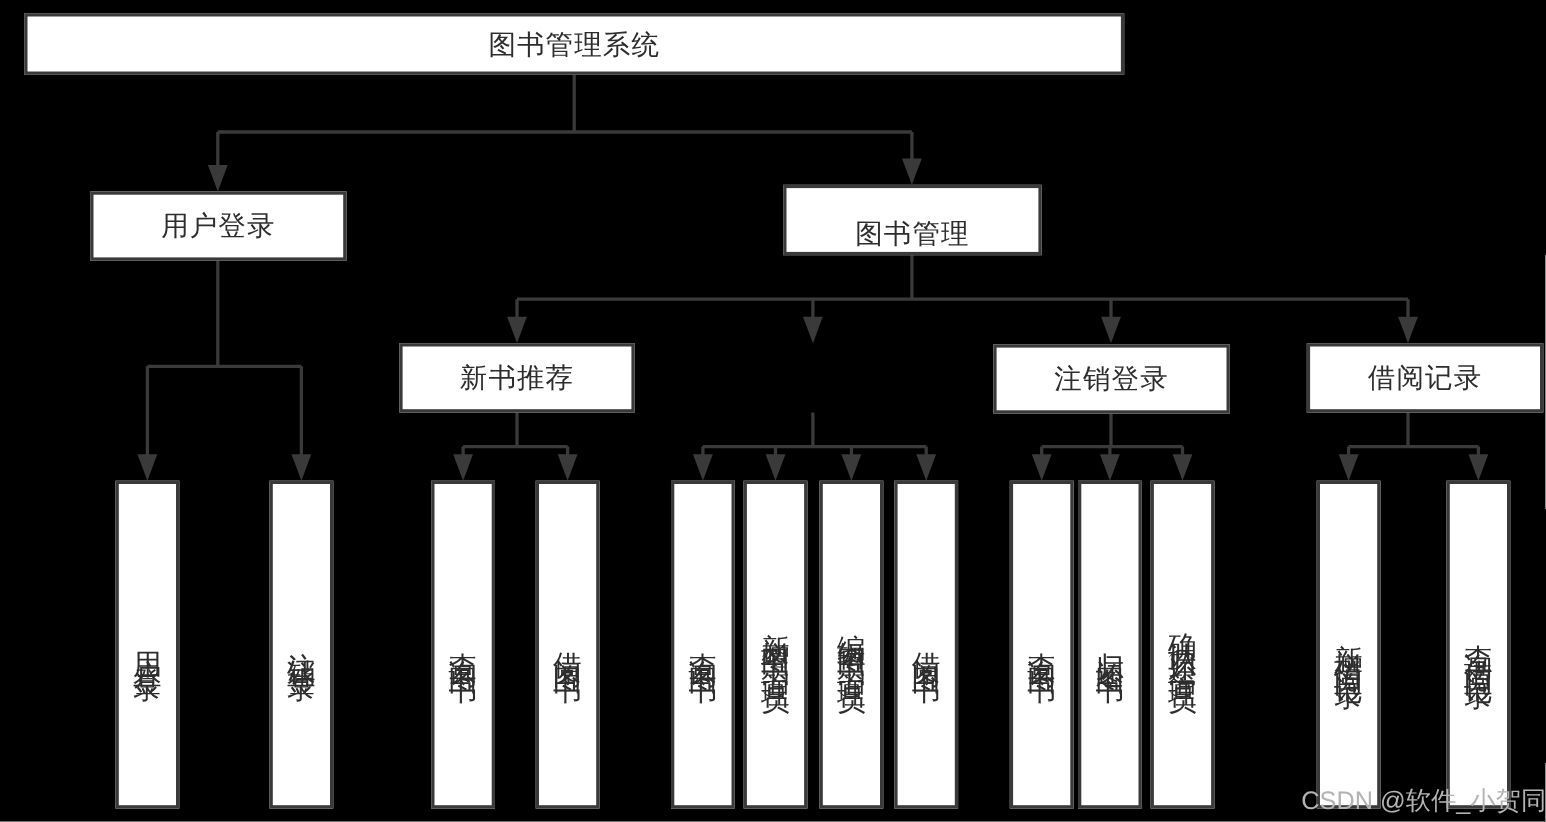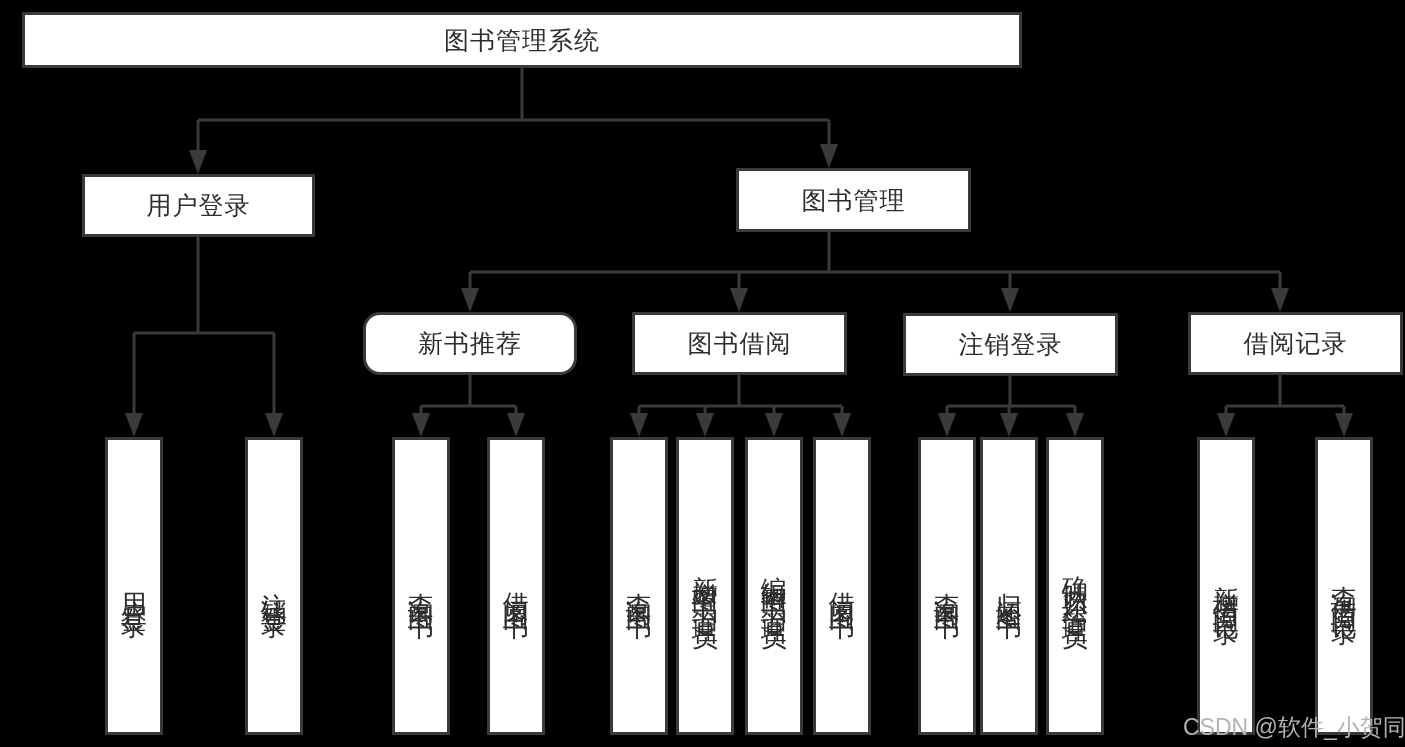--- a/index.html
+++ b/index.html
@@ -87,29 +87,26 @@
     </g>
   </svg>
 
   <div class="node hbox" style="left:22px; top:12px; width:1000px; height:56px;">
     <span>图书管理系统</span>
   </div>
 
   <div class="node hbox" style="left:82px; top:174px; width:233px; height:63px;">
     <span>用户登录</span>
   </div>
-  <div class="node hbox" style="left:736px; top:168px; width:235px; height:64px;">
+  <div class="node hbox" style="left:712px; top:168px; width:235px; height:64px;align-items:flex-end;">
     <span>图书管理</span>
   </div>
 
-  <div class="node hbox" style="left:363px; top:312px; width:214px; height:63px;border-radius:17px;">
+  <div class="node hbox" style="left:363px; top:312px; width:214px; height:63px;">
     <span>新书推荐</span>
-  </div>
-  <div class="node hbox" style="left:632px; top:312px; width:215px; height:63px;">
-    <span>图书借阅</span>
   </div>
   <div class="node hbox" style="left:903px; top:313px; width:215px; height:63px;">
     <span>注销登录</span>
   </div>
   <div class="node hbox" style="left:1188px; top:312px; width:215px; height:63px;">
     <span>借阅记录</span>
   </div>
 
   <div class="node vbox" style="left:105px; top:437px; width:58px; height:298px;">
     <span>用户登录</span>

